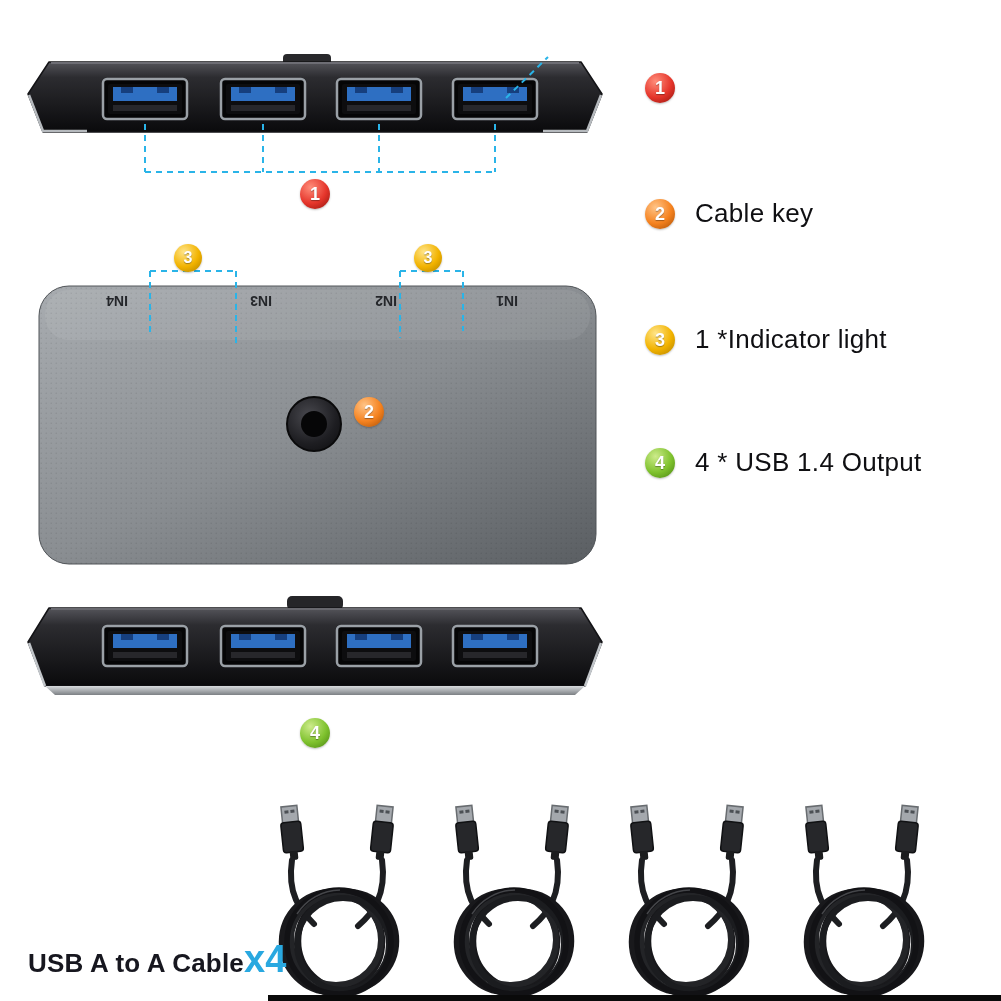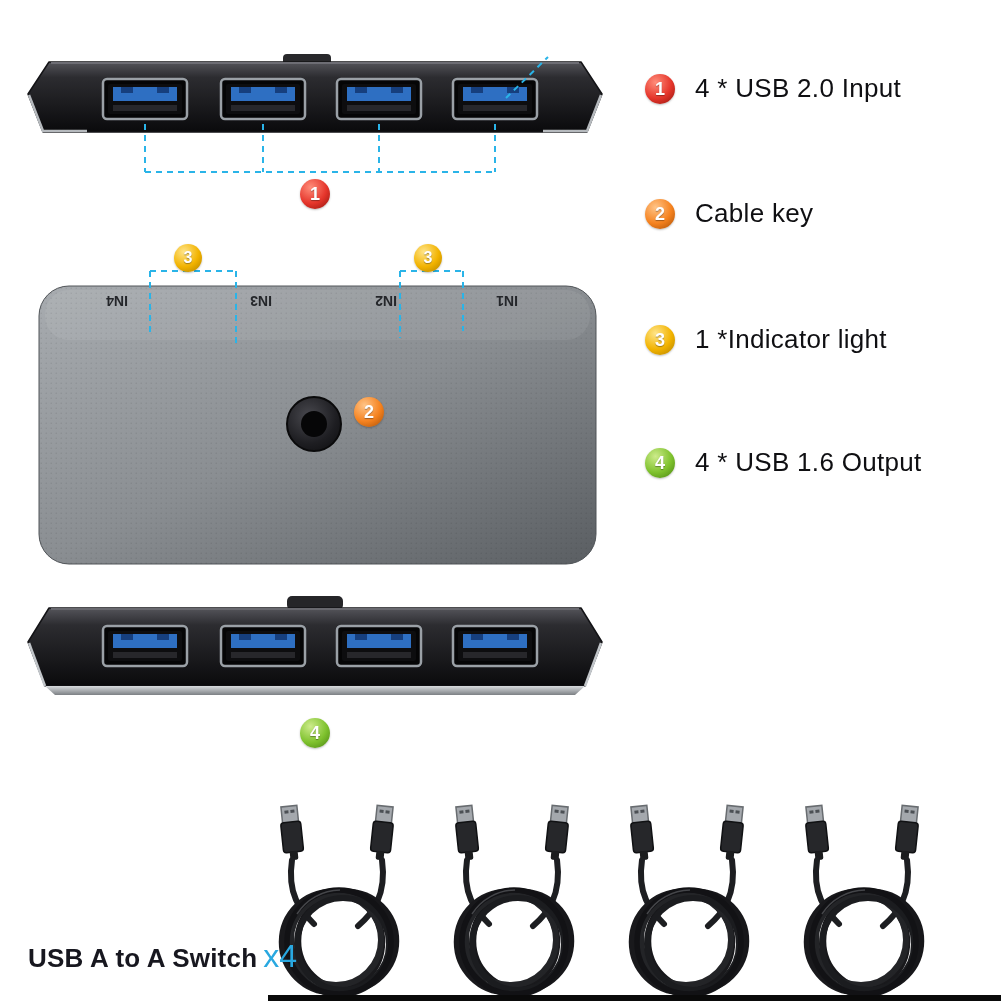--- a/index.html
+++ b/index.html
@@ -25,21 +25,21 @@
   .badge.green  { background:radial-gradient(circle at 35% 28%, #cdeb8b, #7fc22e 55%, #47810f 100%); }
   .badge-lg { width:30px; height:30px; font-size:18px; }
   .badge-md { width:28px; height:28px; font-size:16px; }
 
   .legend-row { position:absolute; display:flex; align-items:center; }
   .legend-row .badge { position:static; flex:0 0 auto; }
   .legend-label { font-size:26px; color:#0f0f12; margin-left:20px; letter-spacing:.3px; }
 
   .caption { position:absolute; display:flex; align-items:baseline; }
   .caption-text  { font-size:26px; font-weight:bold; color:#17171f; letter-spacing:.2px; }
-  .caption-count { font-size:32px; font-weight:normal; color:#29a8e0; margin-left:6px; }
+  .caption-count { font-size:38px; font-weight:bold; color:#29a8e0; margin-left:0; }
 
   .bottom-strip { position:absolute; background:#0a0a0a; }
 </style>
 </head>
 <body>
 
 <div class="canvas">
 
   <svg width="0" height="0" style="position:absolute">
     <defs>
@@ -160,48 +160,47 @@
   </svg>
 
   <div class="badge red badge-lg" style="left:300px; top:179px">1</div>
   <div class="badge orange badge-lg" style="left:354px; top:397px">2</div>
   <div class="badge yellow badge-md" style="left:174px; top:244px">3</div>
   <div class="badge yellow badge-md" style="left:414px; top:244px">3</div>
   <div class="badge green badge-lg" style="left:300px; top:718px">4</div>
 
   <div class="legend-row" style="left:645px; top:73px">
     <div class="badge red badge-lg">1</div>
-    <div class="legend-label">4 * USB 2.0 Input</div>
   </div>
   <div class="legend-row" style="left:645px; top:198px">
     <div class="badge orange badge-lg">2</div>
     <div class="legend-label">Cable key</div>
   </div>
   <div class="legend-row" style="left:645px; top:324px">
     <div class="badge yellow badge-lg">3</div>
     <div class="legend-label">1 *Indicator light</div>
   </div>
   <div class="legend-row" style="left:645px; top:447px">
     <div class="badge green badge-lg">4</div>
-    <div class="legend-label">4 * USB 1.6 Output</div>
+    <div class="legend-label">4 * USB 1.4 Output</div>
   </div>
 
   <svg class="abs" style="left:252px; top:802px" width="175" height="200" viewBox="0 0 175 200">
       <use href="#cable-sym"></use>
     </svg>
   <svg class="abs" style="left:427px; top:802px" width="175" height="200" viewBox="0 0 175 200">
       <use href="#cable-sym"></use>
     </svg>
   <svg class="abs" style="left:602px; top:802px" width="175" height="200" viewBox="0 0 175 200">
       <use href="#cable-sym"></use>
     </svg>
   <svg class="abs" style="left:777px; top:802px" width="175" height="200" viewBox="0 0 175 200">
       <use href="#cable-sym"></use>
     </svg>
 
   <div class="caption" style="left:28px; top:938px">
-    <span class="caption-text">USB A to A Switch</span>
+    <span class="caption-text">USB A to A Cable</span>
     <span class="caption-count">x4</span>
   </div>
 
   <div class="bottom-strip" style="left:268px; top:995px; width:733px; height:6px"></div>
 
 </div>
 
 </body></html>

